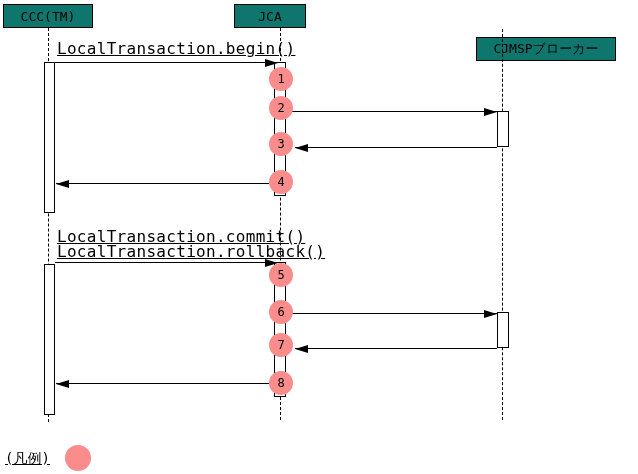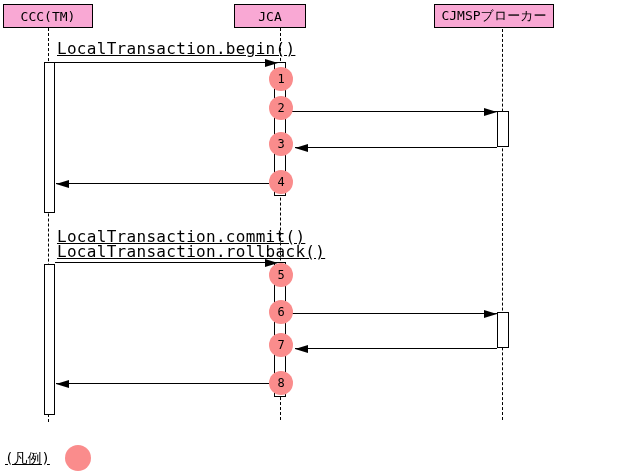--- a/index.html
+++ b/index.html
@@ -8,21 +8,21 @@
     width:638px;height:474px;
     background:#fff;
     font-family:"DejaVu Sans Mono","DejaVu Sans",sans-serif;
     color:#000;
     overflow:hidden;
   }
   .actor-box{
     position:absolute;
     top:4px;height:24px;
     border:1px solid #000;
-    background:#f9a8d4;
+    background:#0f766e;
     display:flex;align-items:center;justify-content:center;
     font-size:13px;
     box-sizing:border-box;
     white-space:nowrap;
   }
   .lifeline{
     position:absolute;
     width:0;
     border-left:1px dashed #000;
   }
@@ -78,21 +78,21 @@
 <body>
 
 <div class="canvas">
 
   <div class="actor-box" style="left:3px;width:90px;">
     <span>CCC(TM)</span>
   </div>
   <div class="actor-box" style="left:234px;width:72px;">
     <span>JCA</span>
   </div>
-  <div class="actor-box" style="left:434px;width:120px;">
+  <div class="actor-box" style="left:476px;width:140px;margin-top:33px;">
     <span>CJMSPブローカー</span>
   </div>
 
   <div class="lifeline" style="left:48px;top:28px;height:394px;"></div>
   <div class="lifeline" style="left:280px;top:28px;height:392px;"></div>
   <div class="lifeline" style="left:502px;top:29px;height:391px;"></div>
 
   <div class="activation" style="left:44px;top:62px;width:11px;height:151px;"></div>
   <div class="activation" style="left:44px;top:264px;width:11px;height:151px;"></div>
   <div class="activation" style="left:274px;top:62px;width:12px;height:134px;"></div>

